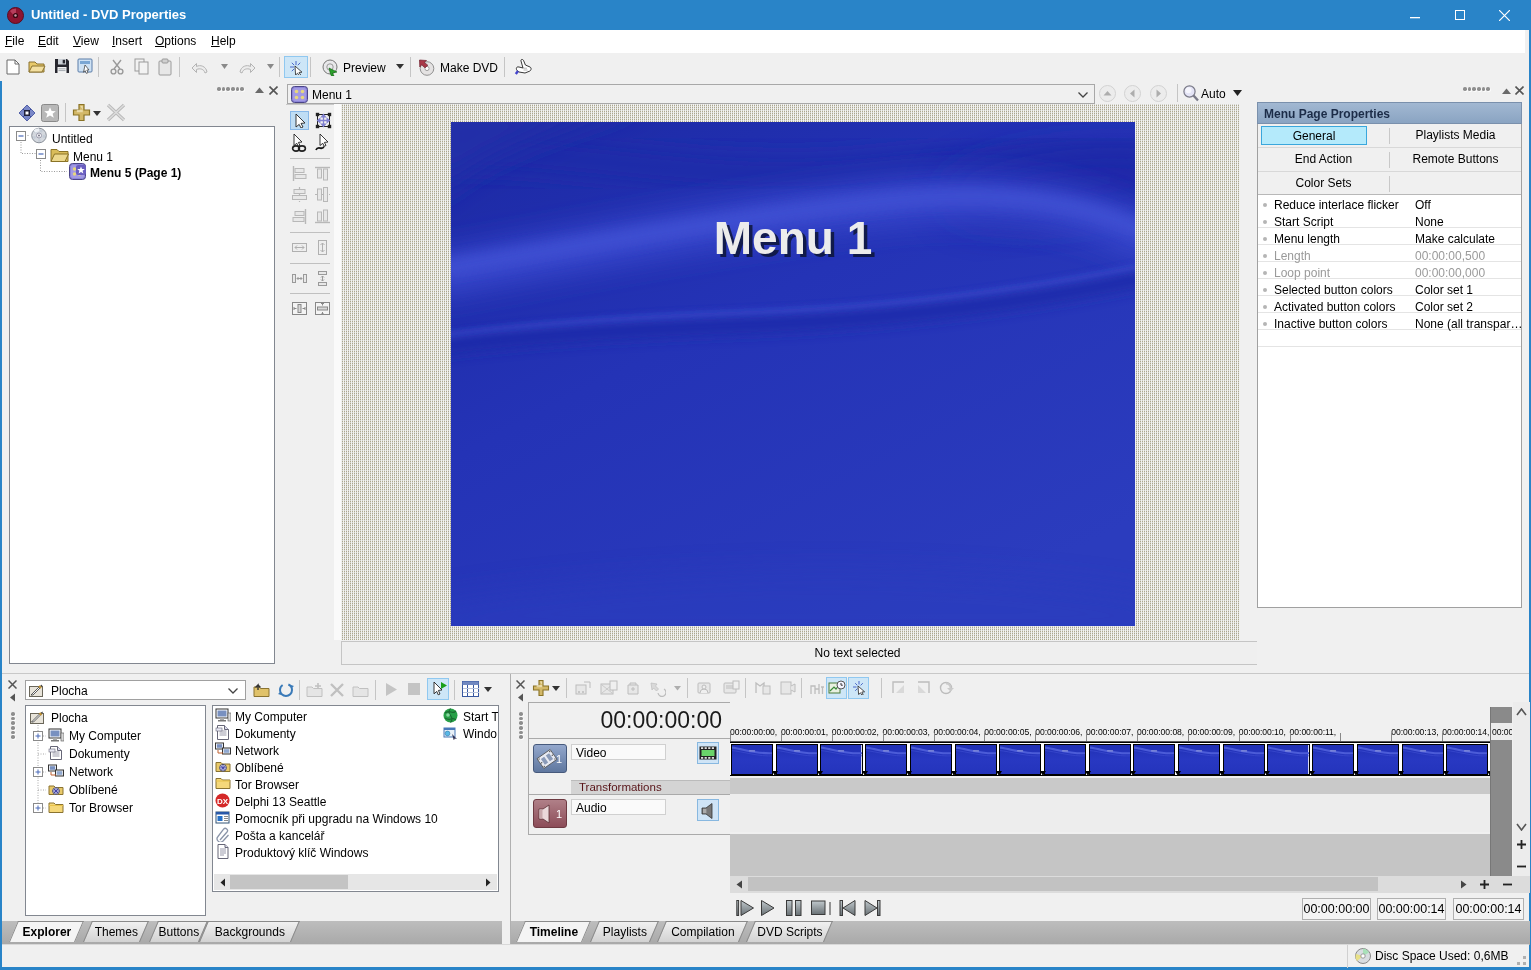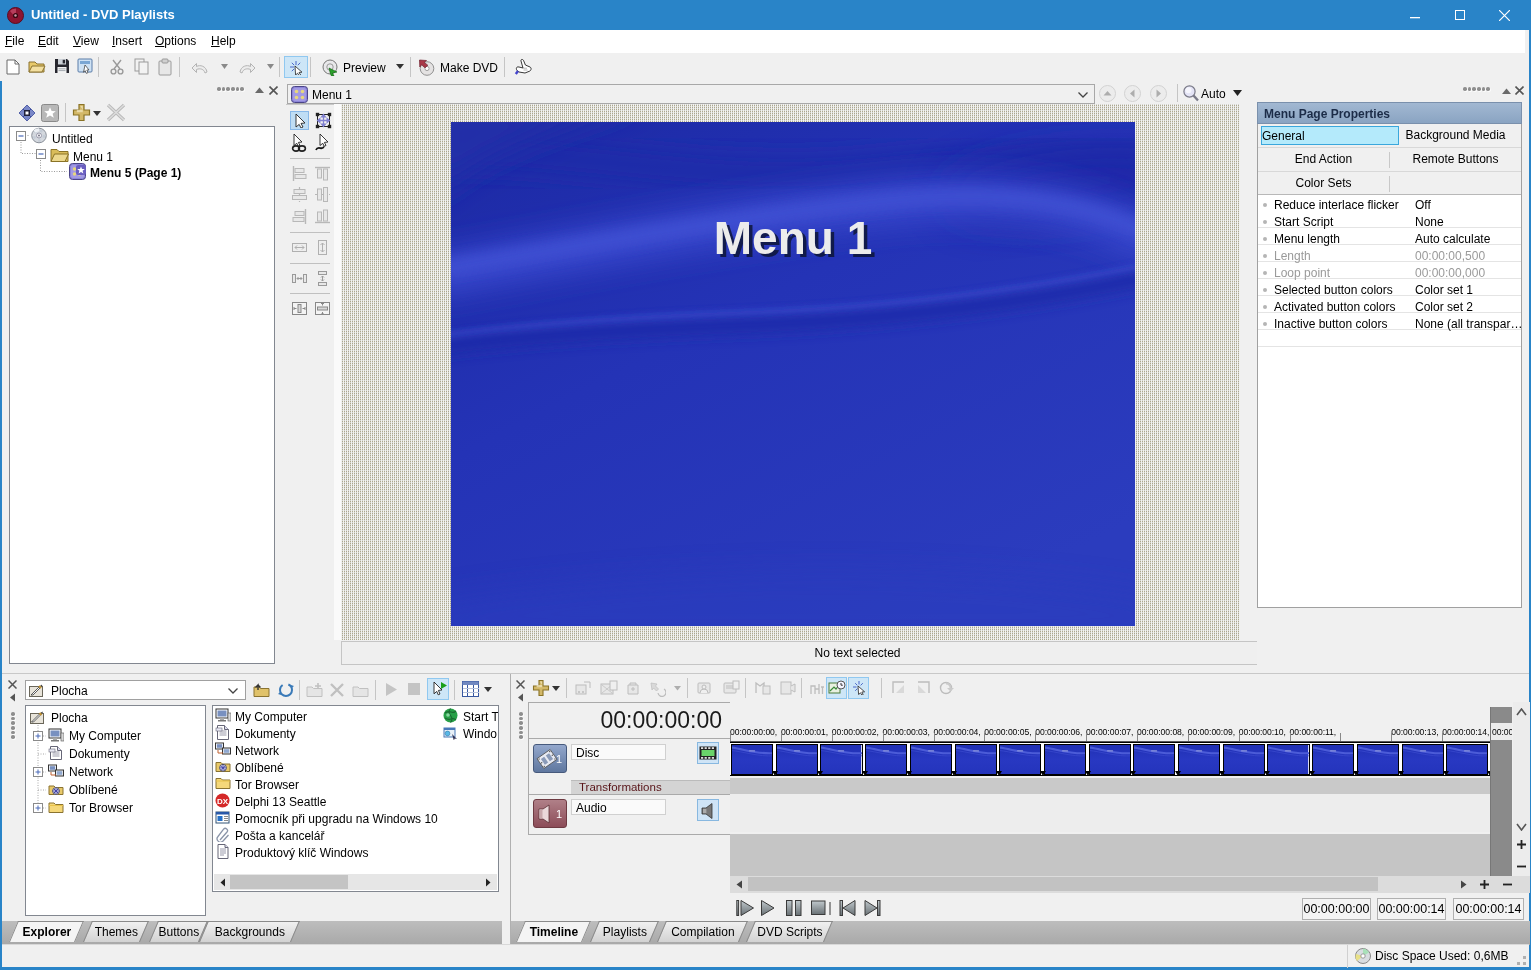--- a/index.html
+++ b/index.html
@@ -48,21 +48,21 @@
 </style></head><body>
 <div id="win"></div>
 <div id="titlebar">
  <svg class="abs" style="left:9px;top:7px" width="17" height="17">
       <circle cx="8.5" cy="8.5" r="8" fill="#8c1430"></circle>
       <circle cx="8.5" cy="8.5" r="8" fill="none" stroke="#5a0c20" stroke-width="1"></circle>
       <circle cx="8.5" cy="8.5" r="2.6" fill="#3a0812"></circle>
       <circle cx="8.5" cy="8.5" r="1.2" fill="#c89aa8"></circle>
       <path d="M3 4 A7 7 0 0 1 9 1.7 L 9 5.8 A 3.4 3.4 0 0 0 6 7.5 Z" fill="#c04868" opacity=".8"></path>
     </svg>
- <div class="ttl">Untitled - DVD Playlists</div>
+ <div class="ttl">Untitled - DVD Properties</div>
  <div class="capbtn" style="left:1394px"><svg width="10" height="10" style="margin-top:13px">
         <rect x="0" y="4" width="10" height="1.3" fill="#fff"></rect>
       </svg></div>
  <div class="capbtn" style="left:1439px"><svg width="10" height="10" style="margin-top:10px">
         <rect x="0.5" y="0.5" width="9" height="9" fill="none" stroke="#fff"></rect>
       </svg></div>
  <div class="capbtn" style="left:1484px"><svg width="11" height="11" style="margin-top:10px">
         <path d="M0 0 L11 11 M11 0 L0 11" stroke="#fff" stroke-width="1.2"></path>
       </svg></div>
 </div>
@@ -442,41 +442,41 @@
       <path d="M0.5 0.5 L8.5 8.5 M8.5 0.5 L0.5 8.5" stroke="#555" stroke-width="1.6"></path>
     </svg>
  <div class="abs" style="left:0px;top:20px;width:265px;height:22px;background:linear-gradient(#a2b8d2,#8aa4c2);border:1px solid #7a90ac;color:#1c2c48;font-weight:bold;padding:4px 0 0 6px;">Menu Page Properties</div>
  <div class="abs" style="left:0px;top:42px;width:265px;height:484px;background:#fff;border:1px solid #a0a0a0;border-top:none;">
   <div class="abs" style="left:0;top:0;width:263px;height:71px;background:#f0f0f0;border-bottom:1px solid #b8b8b8;">
    <div class="abs" style="left:131px;top:4px;width:1px;height:16px;background:#c8c8c8"></div>
    <div class="abs" style="left:131px;top:28px;width:1px;height:16px;background:#c8c8c8"></div>
    <div class="abs" style="left:131px;top:52px;width:1px;height:16px;background:#c8c8c8"></div>
    <div class="abs" style="left:0;top:23px;width:263px;height:1px;background:#d8d8d8"></div>
    <div class="abs" style="left:0;top:47px;width:263px;height:1px;background:#d8d8d8"></div>
-   <div class="abs" style="left:3px;top:2px;width:138px;height:19px;background:#b4eafb;border:1px solid #3aa7dc;text-align:left;padding-top:2px;">General</div>
-   <div class="abs" style="left:132px;top:4px;width:131px;text-align:center;">Background Media</div>
+   <div class="abs" style="left:3px;top:2px;width:106px;height:19px;background:#b4eafb;border:1px solid #3aa7dc;text-align:center;padding-top:2px;">General</div>
+   <div class="abs" style="left:132px;top:4px;width:131px;text-align:center;">Playlists Media</div>
    <div class="abs" style="left:0px;top:28px;width:131px;text-align:center;">End Action</div>
    <div class="abs" style="left:132px;top:28px;width:131px;text-align:center;">Remote Buttons</div>
    <div class="abs" style="left:0px;top:52px;width:131px;text-align:center;">Color Sets</div>
   </div>
   <div class="abs" style="left:0;top:72px;width:263px;">
    <div class="prow" style="top:0px">
           <span class="dot"></span>
           <span class="lbl">Reduce interlace flicker</span>
           <span class="val">Off</span>
         </div>
    <div class="prow" style="top:17px">
           <span class="dot"></span>
           <span class="lbl">Start Script</span>
           <span class="val">None</span>
         </div>
    <div class="prow" style="top:34px">
           <span class="dot"></span>
           <span class="lbl">Menu length</span>
-          <span class="val">Auto calculate</span>
+          <span class="val">Make calculate</span>
         </div>
    <div class="prow" style="top:51px">
           <span class="dot"></span>
           <span class="lbl gray">Length</span>
           <span class="val gray">00:00:00,500</span>
         </div>
    <div class="prow" style="top:68px">
           <span class="dot"></span>
           <span class="lbl gray">Loop point</span>
           <span class="val gray">00:00:00,000</span>
@@ -829,21 +829,21 @@
                 <circle cx="5.5" cy="12" r=".7"></circle>
                 <circle cx="5.5" cy="16.5" r=".7"></circle>
                 <circle cx="18.5" cy="7.5" r=".7"></circle>
                 <circle cx="18.5" cy="12" r=".7"></circle>
                 <circle cx="18.5" cy="16.5" r=".7"></circle>
               </g>
             </g>
           </svg>
      <span style="position:absolute;right:4px;top:8px;color:#fff;font-size:11px">1</span>
    </div>
-   <div class="abs" style="left:42px;top:41px;width:95px;height:16px;background:#fafafa;border:1px solid #d0d0d0;padding:1px 0 0 4px;">Disc</div>
+   <div class="abs" style="left:42px;top:41px;width:95px;height:16px;background:#fafafa;border:1px solid #d0d0d0;padding:1px 0 0 4px;">Video</div>
    <div class="abs" style="left:168px;top:39px;width:22px;height:22px;background:#cfe4f6;border:1px solid #88b8e0;">
      <svg width="18" height="14" style="position:absolute;left:1px;top:3px">
             <rect x="0.5" y="0.5" width="17" height="13" fill="#222"></rect>
             <rect x="2.5" y="4" width="13" height="6" fill="#6ad46a"></rect>
             <g fill="#ddd">
               <rect x="2" y="1.2" width="2.2" height="1.8"></rect>
               <rect x="5.6" y="1.2" width="2.2" height="1.8"></rect>
               <rect x="9.2" y="1.2" width="2.2" height="1.8"></rect>
               <rect x="12.8" y="1.2" width="2.2" height="1.8"></rect>
               <rect x="2" y="11" width="2.2" height="1.8"></rect>

